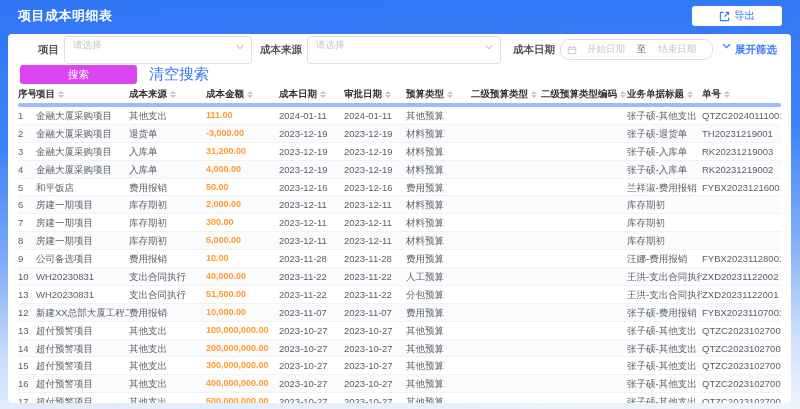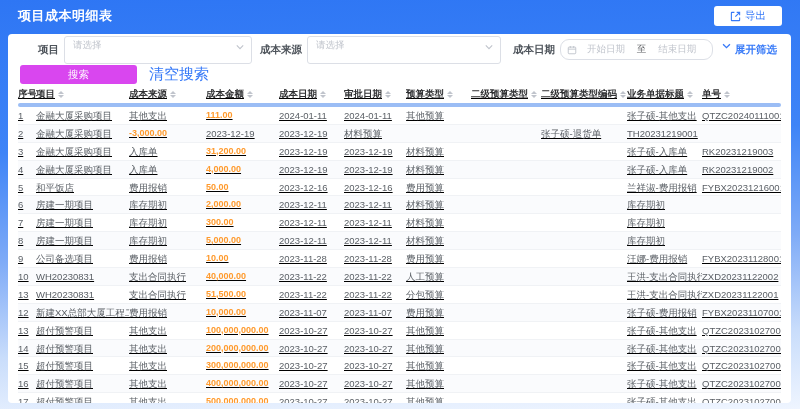--- a/index.html
+++ b/index.html
@@ -6,21 +6,21 @@
   html,body { width:800px; height:409px; overflow:hidden; }
   body {
     font-family:"Liberation Sans","DejaVu Sans",sans-serif;
     background:linear-gradient(178deg,#2E76F4 0%,#3E84F7 35%,#7FABF7 60%,#C9DDFB 82%,#EFF5FF 100%);
     position:relative;
   }
   
   .topbar { height:32px; display:flex; align-items:center; justify-content:space-between; padding:0 18px; }
   .title { color:#fff; font-size:13px; font-weight:700; letter-spacing:.5px; }
   .export-btn { display:flex; align-items:center; gap:4px; background:#fff; border:none; border-radius:3px;
-    height:20px; padding:0 16px; color:#3679F8; font-size:10.5px; cursor:pointer;
+    height:20px; padding:0 27px; color:#3679F8; font-size:10.5px; cursor:pointer;
     font-family:inherit; }
   
   .card { position:absolute; left:8px; top:34px; width:783px; height:369px; background:#fff;
     border-radius:4px; overflow:hidden; padding:0 10px; }
   
   .filters { display:flex; align-items:center; margin-top:5px; height:21px; }
   .f-label { font-size:10.5px; color:#4E545B; font-weight:600; white-space:nowrap; }
   .ml20{margin-left:20px} .ml8{margin-left:8px} .ml12{margin-left:12px} .mr5{margin-right:5px}
   .select { position:relative; display:flex; align-items:center; height:28px; border:1px solid #DCDFE6;
     border-radius:3px; background:#fff; padding:0 20px 8px 8px; cursor:pointer; }
@@ -32,21 +32,21 @@
   .daterange .ph { flex:1; text-align:center; color:#C0C4CC; font-size:9.5px; }
   .daterange .sep { color:#606266; font-size:9.5px; padding:0 2px; }
   .expand { margin-left:auto; margin-right:4px; display:flex; align-items:flex-start; gap:4px;
     color:#3679F8; font-size:10.5px; font-weight:600; cursor:pointer; text-decoration:none; white-space:nowrap; }
   
   .actions { display:flex; align-items:center; margin-top:5px; height:19px; }
   .search-btn { width:117px; height:19px; margin-left:2px; background:#d946ef; color:#fff; border:none;
     border-radius:3px; font-size:10.5px; cursor:pointer; font-family:inherit; }
   .clear-link { margin-left:12px; color:#3679F8; font-size:15px; cursor:pointer; text-decoration:none; }
   
-  .grid-cols { display:grid; grid-template-columns:18px 93px 77px 73px 65px 62px 65px 70px 86px 75px 1fr;text-decoration:underline; }
+  .grid-cols { display:grid; grid-template-columns:18px 93px 77px 73px 65px 62px 65px 70px 86px 75px 1fr; }
   .thead { margin-top:3px; height:15px; align-items:center; }
   .th { display:flex; align-items:center; font-size:9.5px; font-weight:700; color:#303133;
     white-space:nowrap; overflow:hidden; }
   .caret { display:inline-flex; flex-direction:column; gap:1px; margin-left:3px; cursor:pointer; }
   .caret i { width:0; height:0; border-left:3px solid transparent; border-right:3px solid transparent; }
   .caret .up { border-bottom:3.5px solid #C0C4CC; }
   .caret .down { border-top:3.5px solid #C0C4CC; }
   .hscroll { height:5px; display:flex; align-items:center; }
   .hscroll .thumb { height:4px; width:100%; background:#9BBDF5; border-radius:2px; }
   .trow { height:17.9px; border-bottom:1px solid #F0F2F5; align-items:center; }
@@ -211,20 +211,21 @@
         <div class="td">2024-01-11</div>
         <div class="td">其他预算</div>
         <div class="td"></div>
         <div class="td"></div>
         <div class="td">张子硕-其他支出</div>
         <div class="td">QTZC20240111001</div>
       </div>
       <div class="trow grid-cols">
         <div class="td">2</div>
         <div class="td">金融大厦采购项目</div>
+        <div class="td">退货单</div>
         <div class="td amount">-3,000.00</div>
         <div class="td">2023-12-19</div>
         <div class="td">2023-12-19</div>
         <div class="td">材料预算</div>
         <div class="td"></div>
         <div class="td"></div>
         <div class="td">张子硕-退货单</div>
         <div class="td">TH20231219001</div>
       </div>
       <div class="trow grid-cols">

